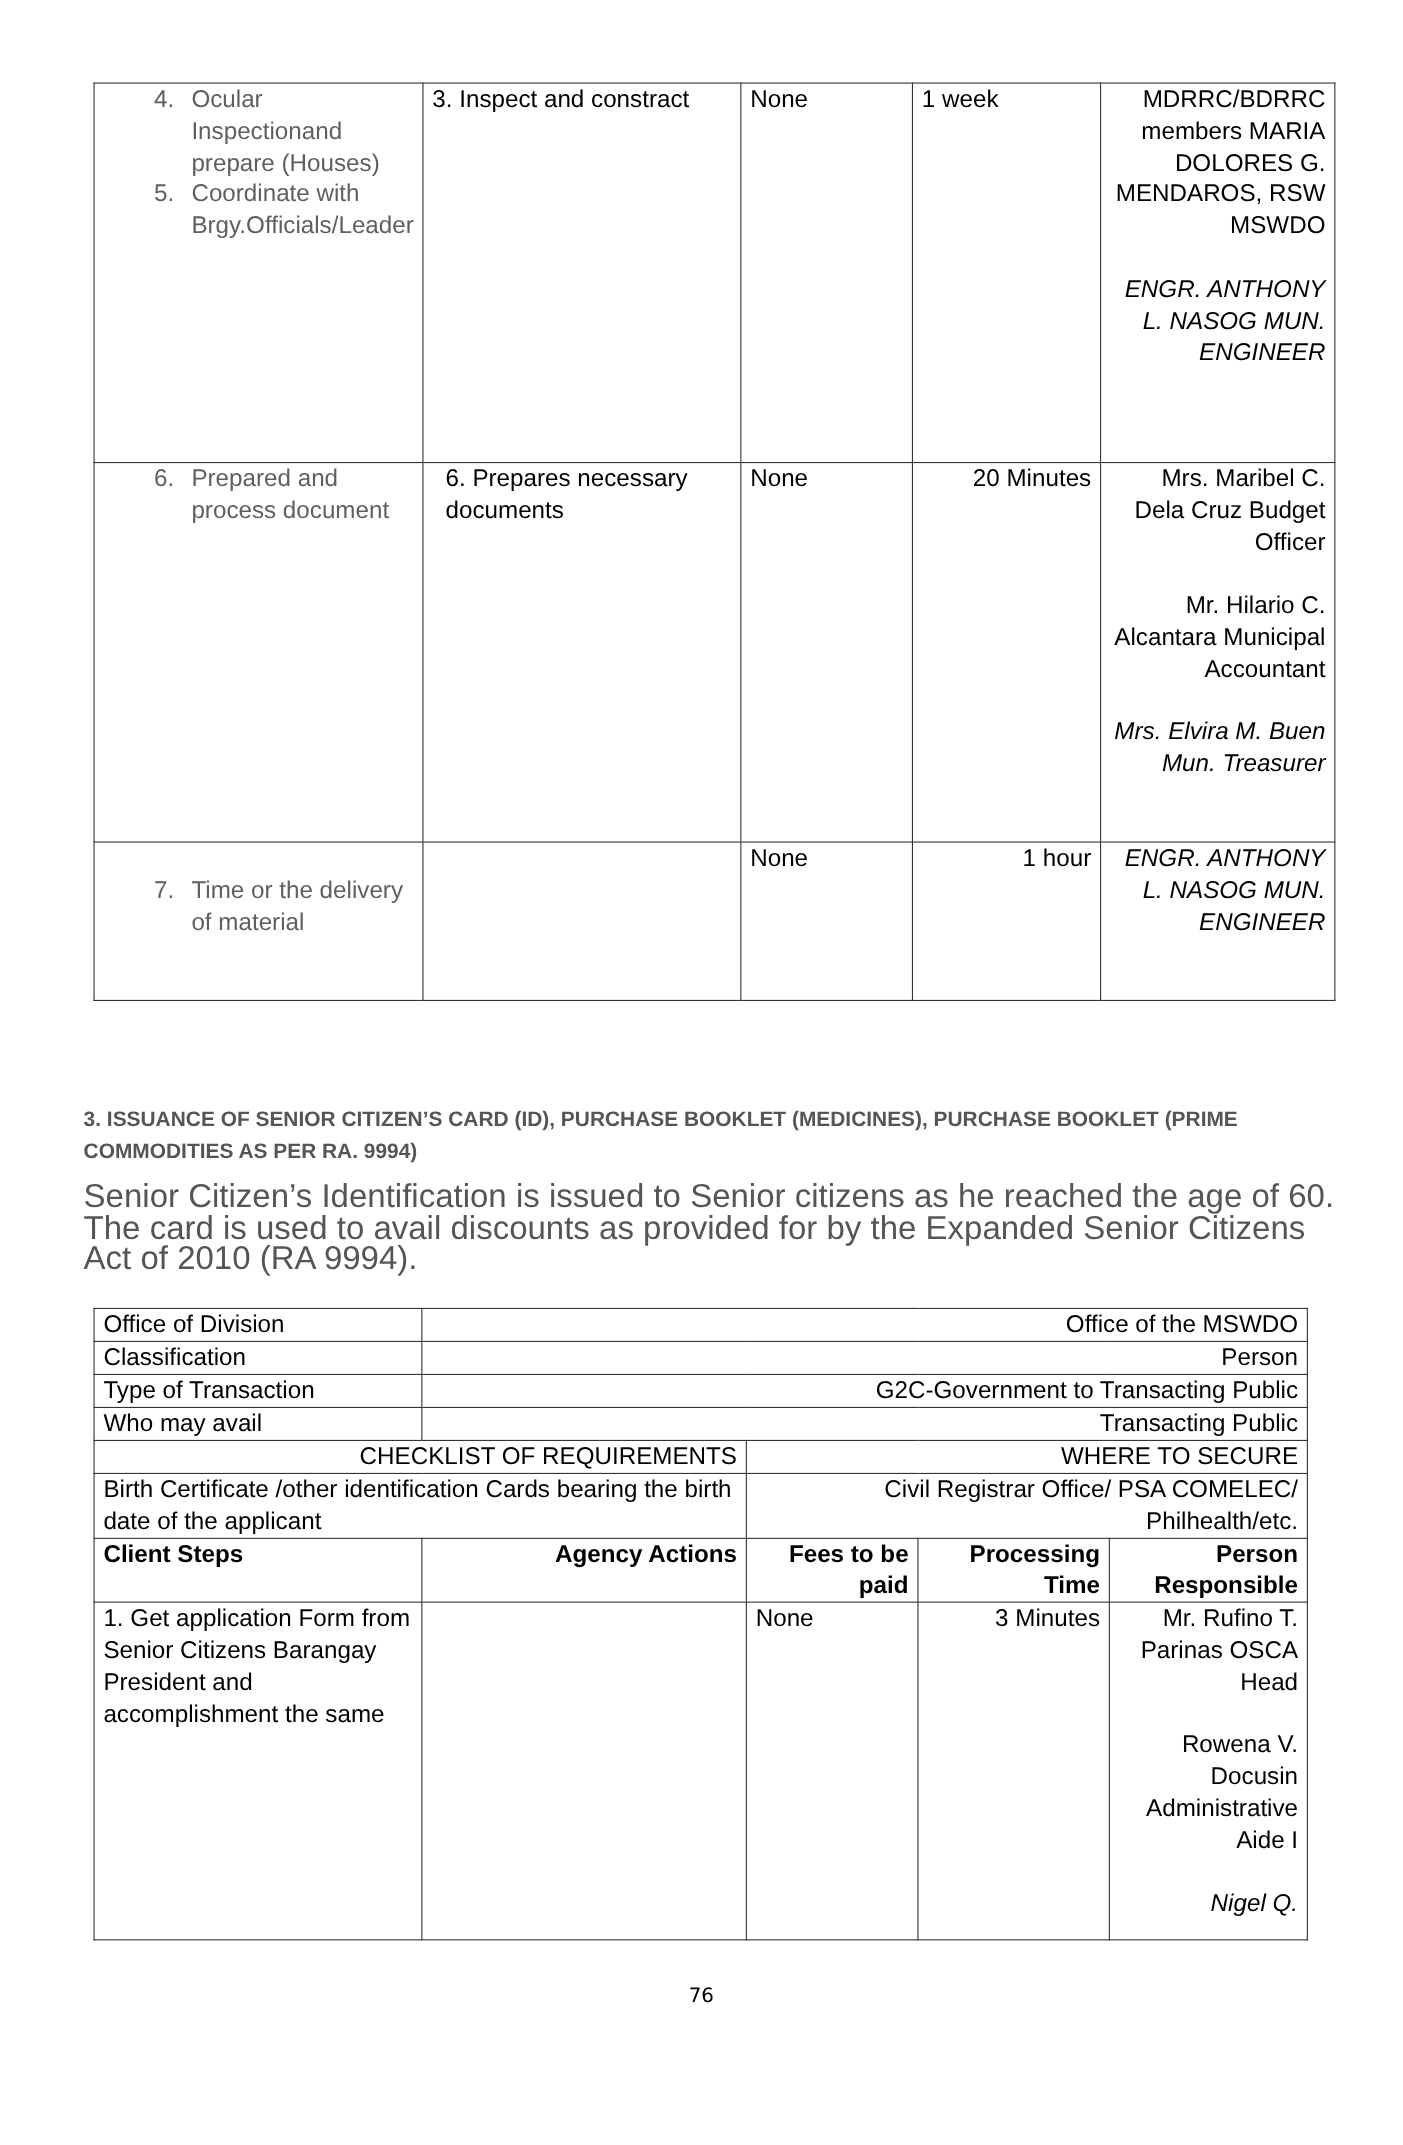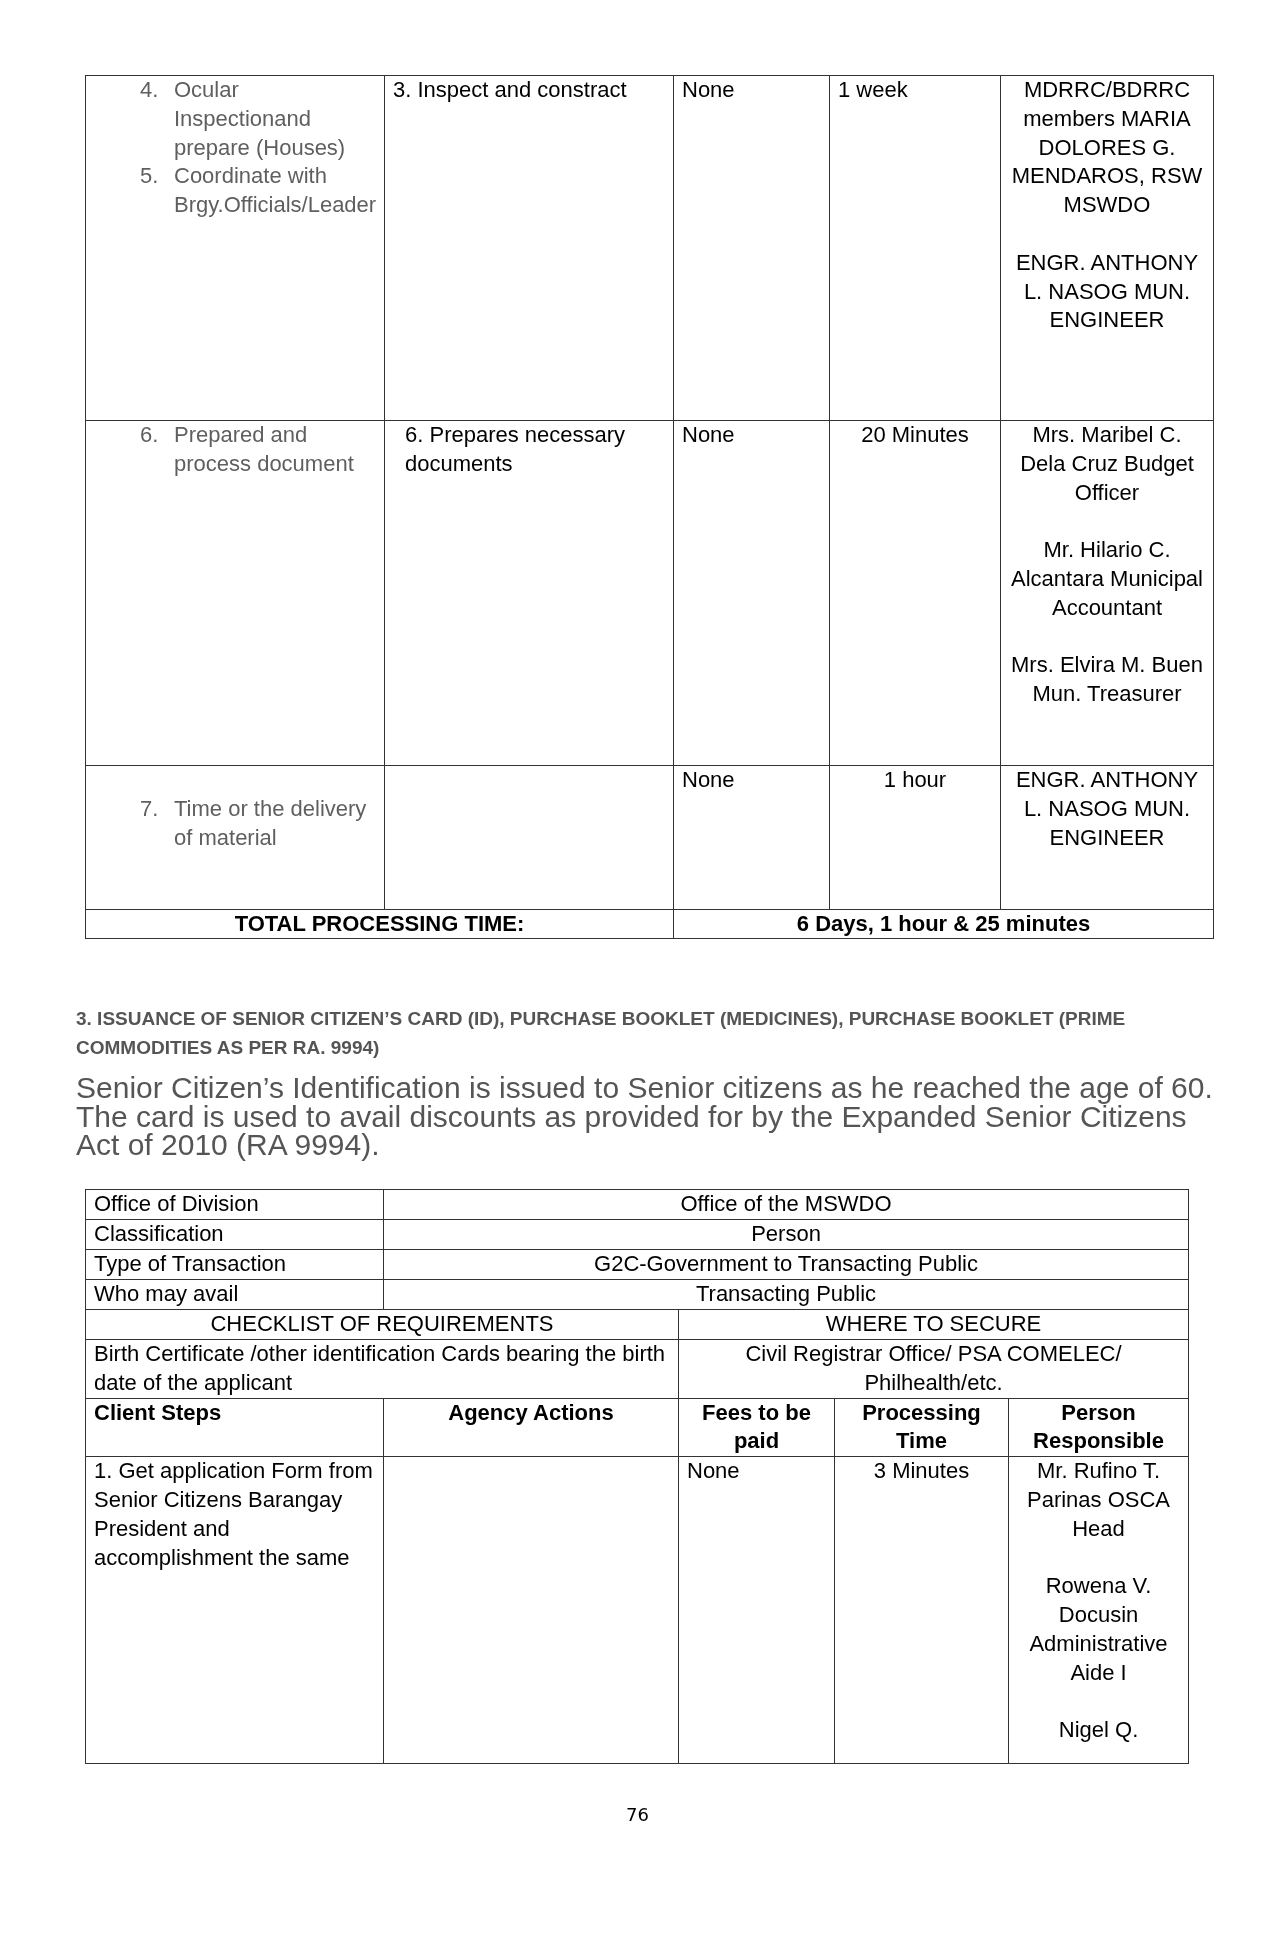--- a/index.html
+++ b/index.html
@@ -4,28 +4,28 @@
   <style>
     html, body { margin: 0; padding: 0; background: #ffffff; }
     body {
       width: 1275px; height: 1950px; position: relative; overflow: hidden;
       font-family: "Liberation Sans", sans-serif; color: #000;
     }
     table { border-collapse: collapse; position: absolute; table-layout: fixed; }
     td { border: 1.5px solid #333; vertical-align: top; font-size: 22px; line-height: 28.8px; padding: 0 8px; }
     .t1 { left: 85px; top: 75px; width: 1128px; }
     .t2 { left: 85px; top: 1189px; width: 1103px; }
-    .center { text-align: center; }
+    .center { text-align: right; }
     .gray { color: #5f5f5f; }
     .bold { font-weight: bold; }
     .steplist { margin: 0; padding: 0 0 0 0; list-style: none; }
     .steplist li { position: relative; padding-left: 80px; }
     .steplist li .num { position: absolute; left: 46px; }
     .pr-block { margin-bottom: 28.8px; }
-    .pr-block:last-child { margin-bottom: 0; }
+    .pr-block:last-child { margin-bottom: 0; font-style: italic; }
     .t1 .r1 { height: 345px; }
     .t1 .r2 { height: 345px; }
     .t1 .r3 { height: 144px; }
     .t1 .rt { height: 29px; }
     .t1 .rt td { line-height: 27px; }
     .t2 tr.simple { height: 30px; }
     .t2 tr.simple td { line-height: 28px; }
     .t2 .hdr { height: 58px; }
     .t2 .row1 { height: 307px; }
     .heading {
@@ -91,24 +91,20 @@
         <li><span class="num">7.</span><span>Time or the delivery of material</span></li>
       </ul>
     </td>
     <td></td>
     <td>None</td>
     <td class="center">1 hour</td>
     <td class="center">
       <div class="pr-block">ENGR. ANTHONY L. NASOG MUN. ENGINEER</div>
     </td>
   </tr>
-  <tr class="rt">
-    <td colspan="2" class="center bold">TOTAL PROCESSING TIME:</td>
-    <td colspan="3" class="center bold">6 Days, 1 hour &amp; 25 minutes</td>
-  </tr>
 </tbody>
   </table>
 
 <div class="heading">3. ISSUANCE OF SENIOR CITIZEN’S CARD (ID), PURCHASE BOOKLET (MEDICINES), PURCHASE BOOKLET (PRIME COMMODITIES AS PER RA. 9994)</div>
 <div class="desc">Senior Citizen’s Identification is issued to Senior citizens as he reached the age of 60. The card is used to avail discounts as provided for by the Expanded Senior Citizens Act of 2010 (RA 9994).</div>
 
 <table class="t2">
   <colgroup>
     <col style="width:298px">
       <col style="width:295px">

